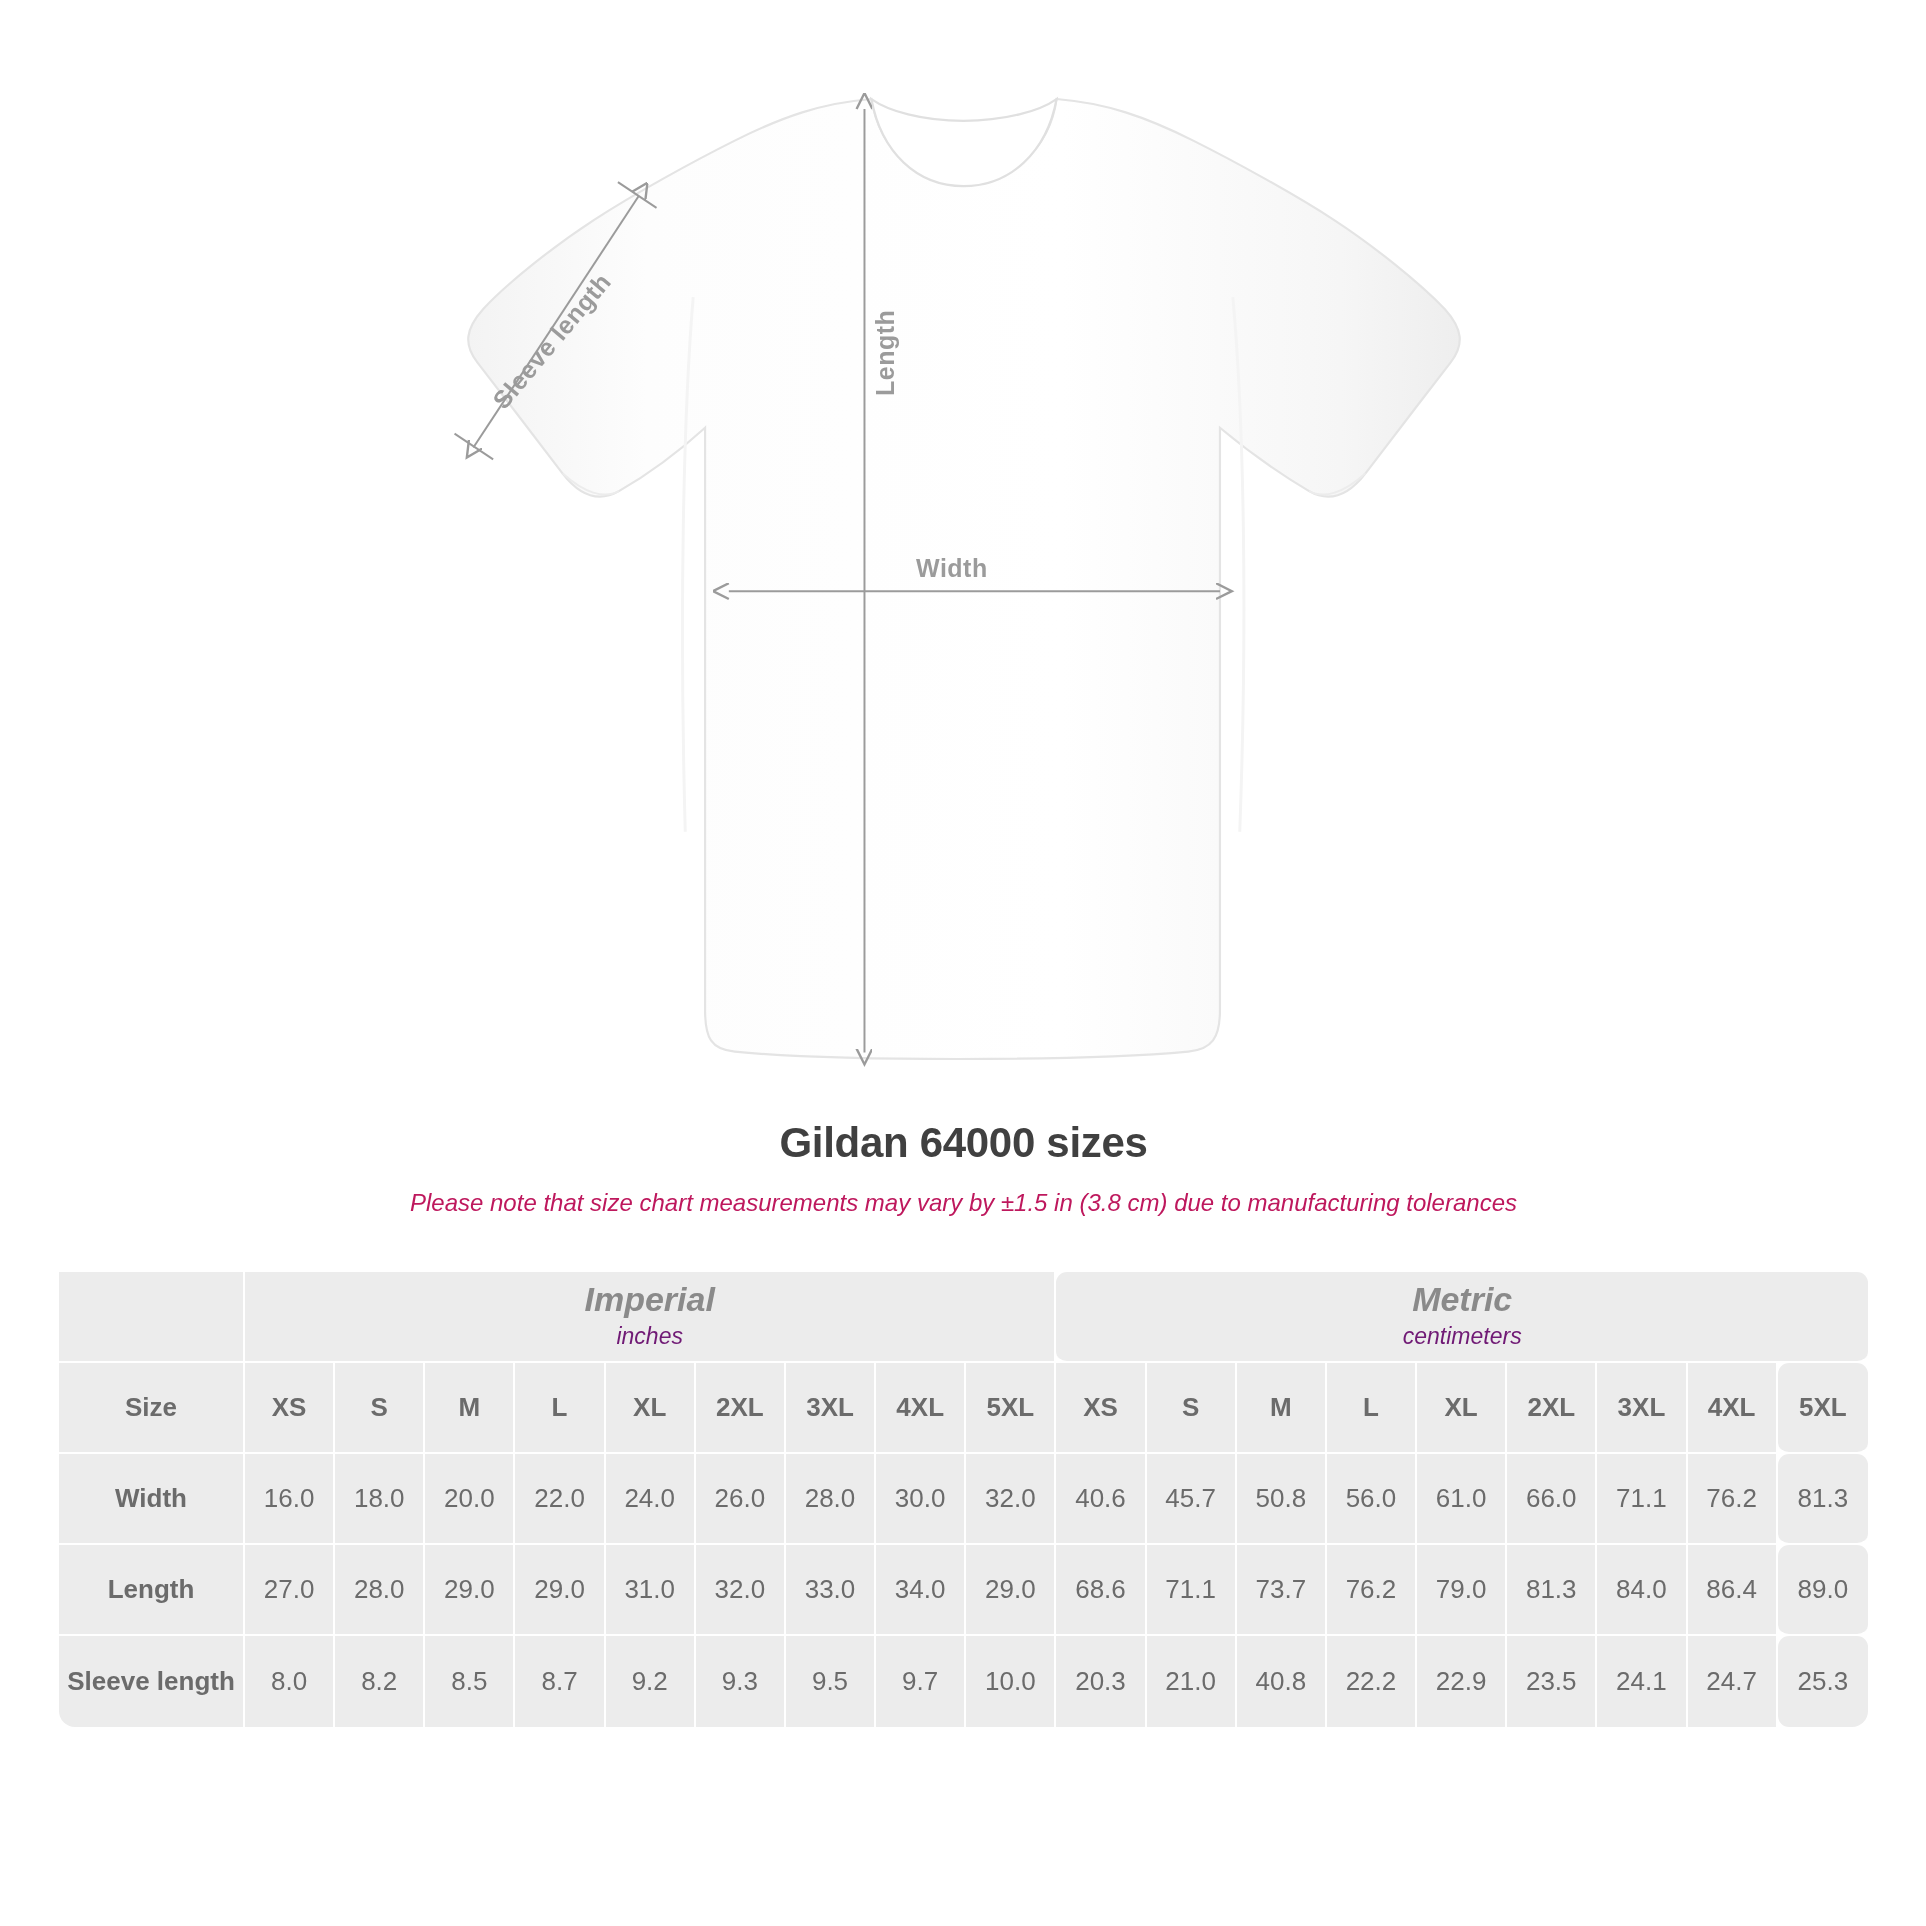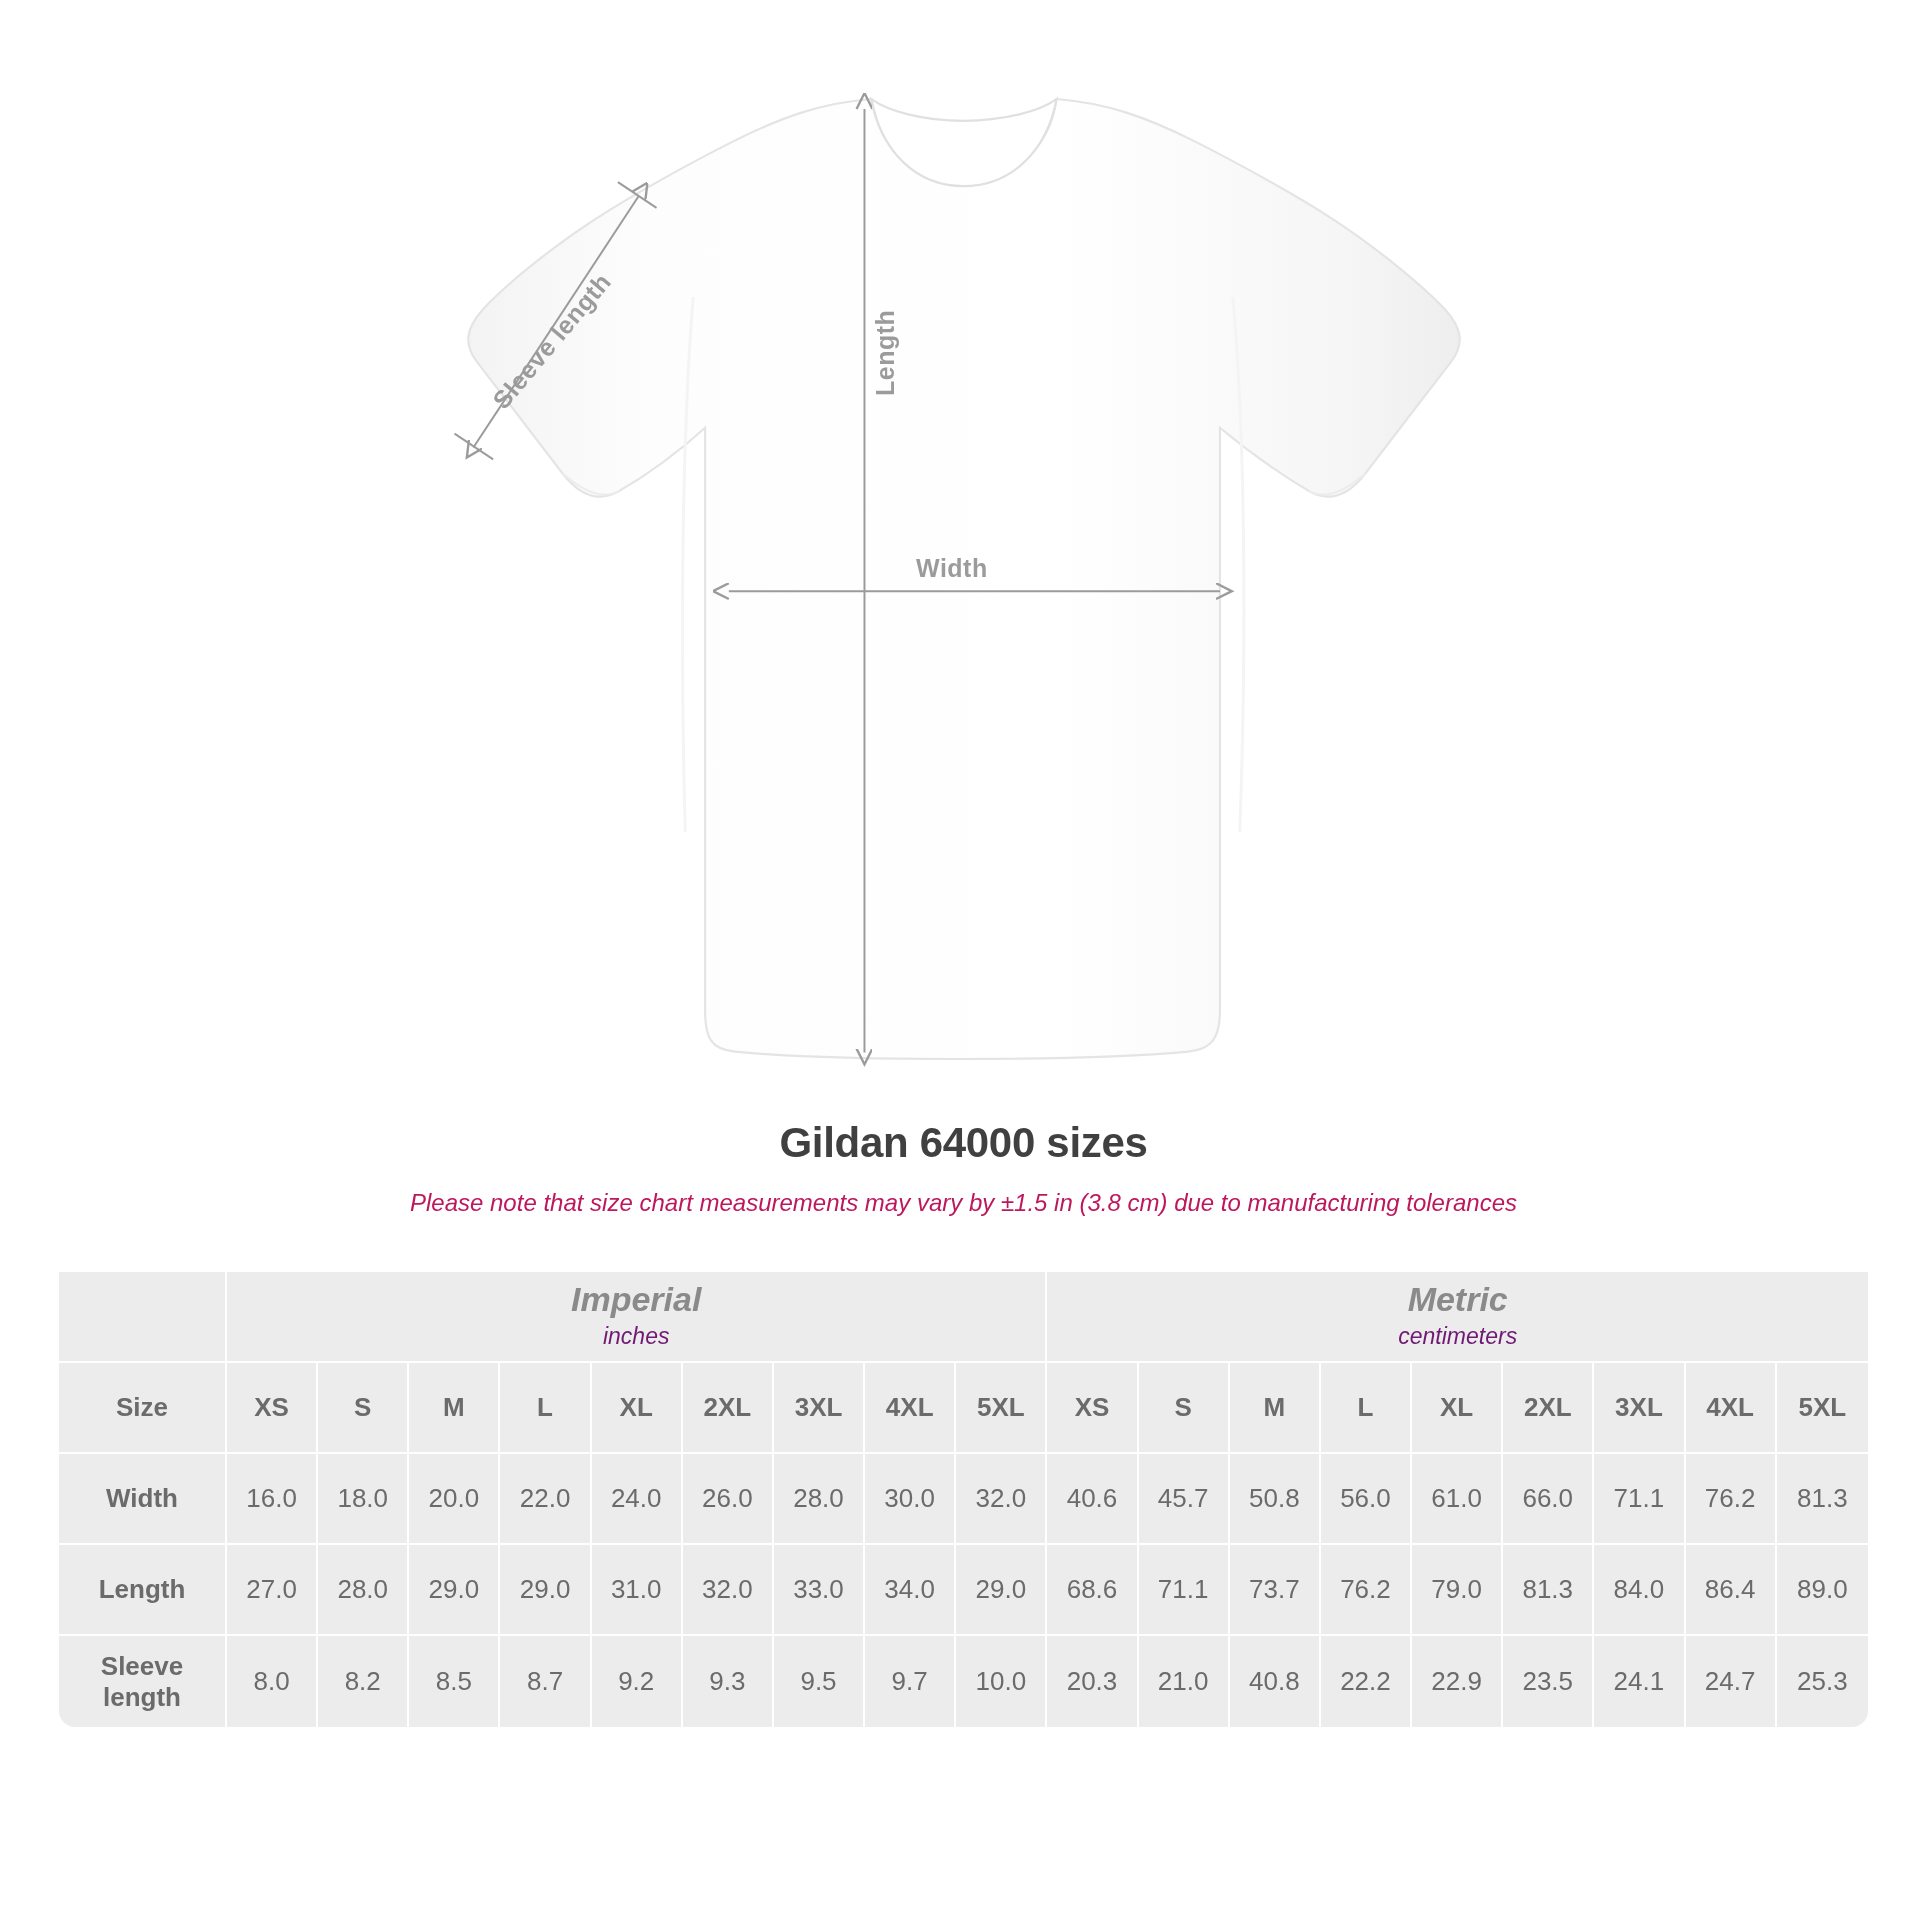--- a/index.html
+++ b/index.html
@@ -116,22 +116,22 @@
     color: #6b6b6b;
     font-size: 27px;
   }
   .col-head {
     font-weight: bold;
     color: #6b6b6b;
     font-size: 27px;
   }
   .corner { background: #ececec; }
   .size-table tr:last-child td { border-bottom: none; }
-  .size-table tr td:last-child, .size-table tr th:last-child { border-right: none; }
-  .first-col { width: 168px; }
+  .size-table tr td:last-child, .size-table tr th:last-child { border-right: none; border-radius: 11px; }
+  .first-col { width: 186px; }
 </style>
 </head>
 <body>
 
 <div class="page">
 
   <div class="illustration">
     <svg class="shirt-svg" viewBox="0 0 1946 1120">
       <defs>
         <marker id="arrow-start" markerWidth="10" markerHeight="10" refX="8" refY="4" orient="auto">

